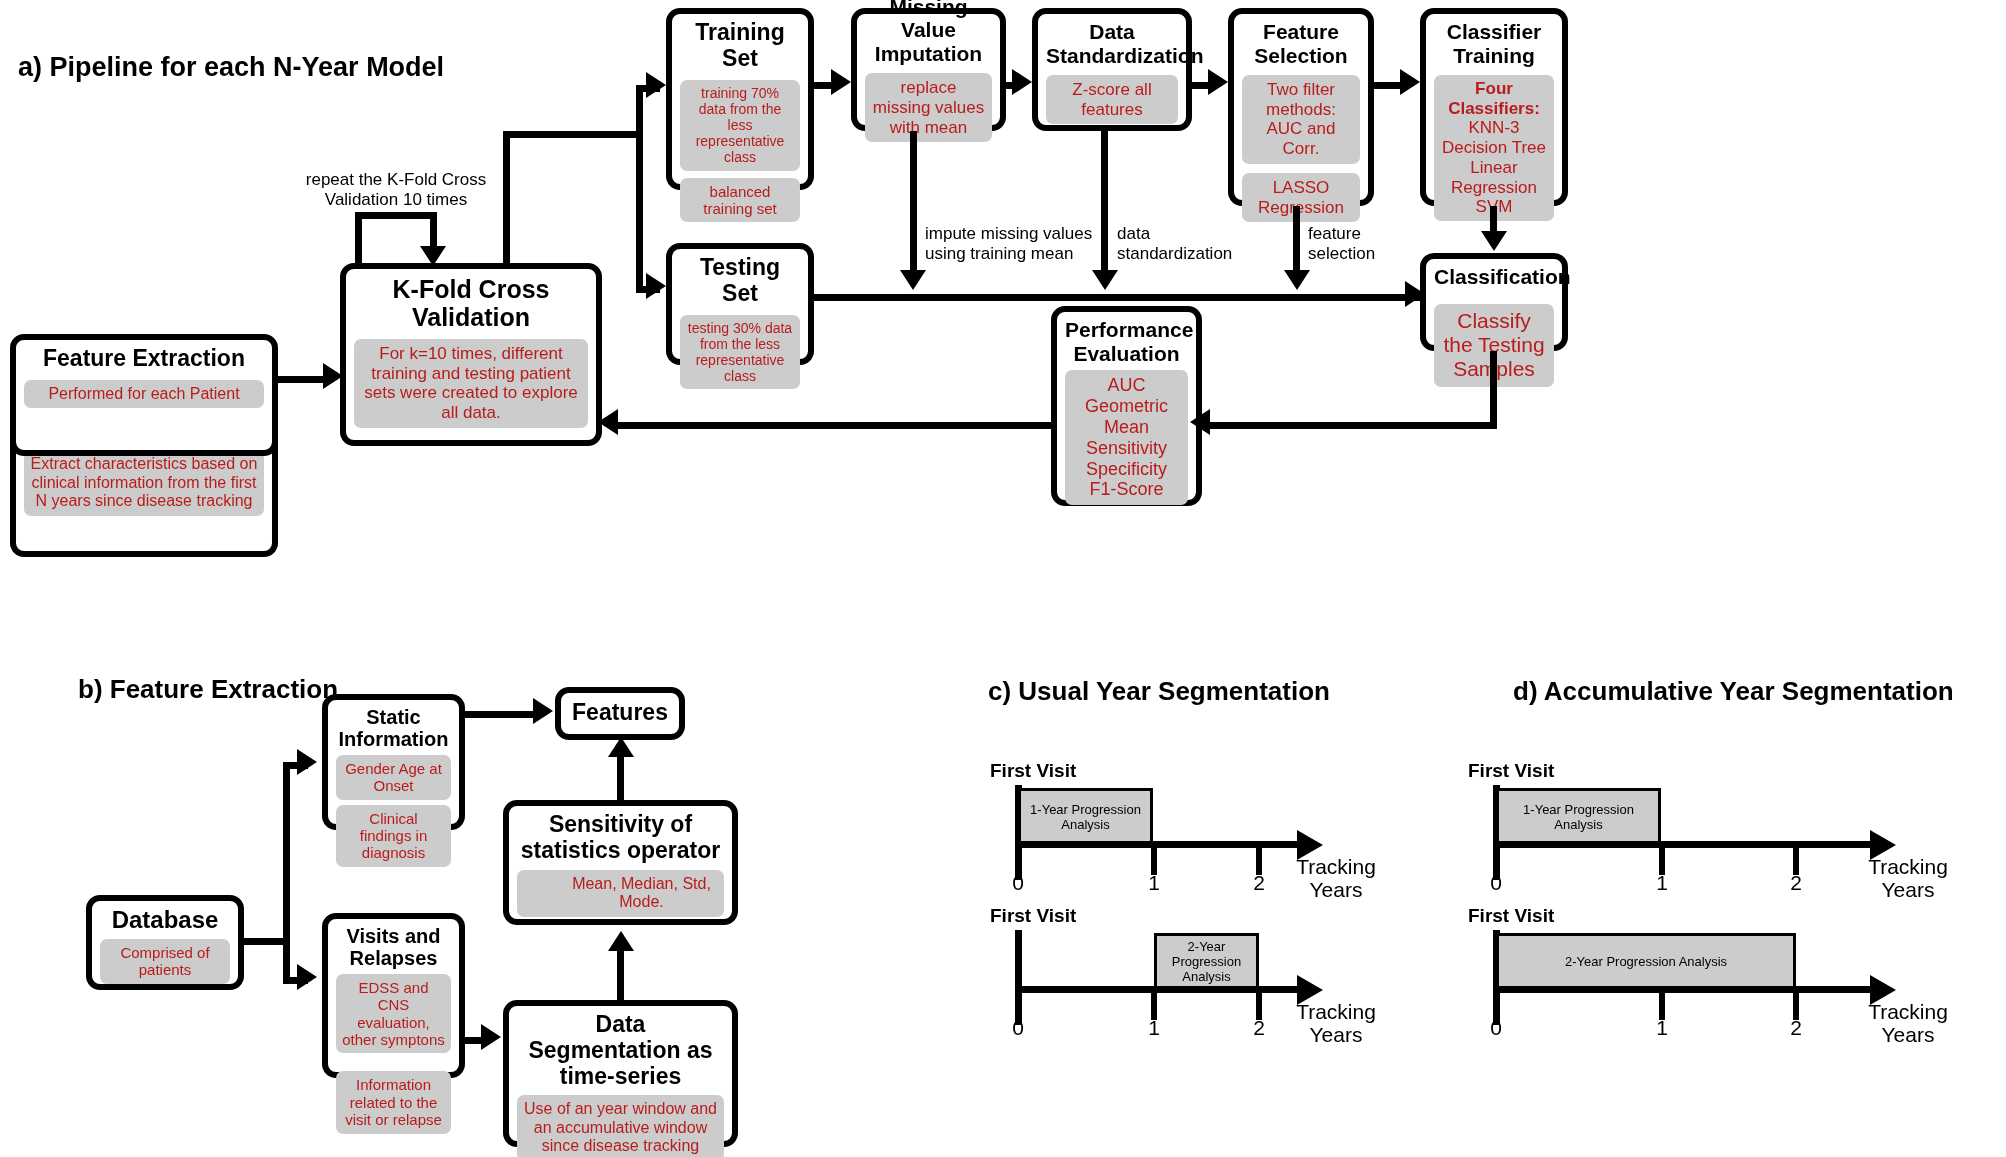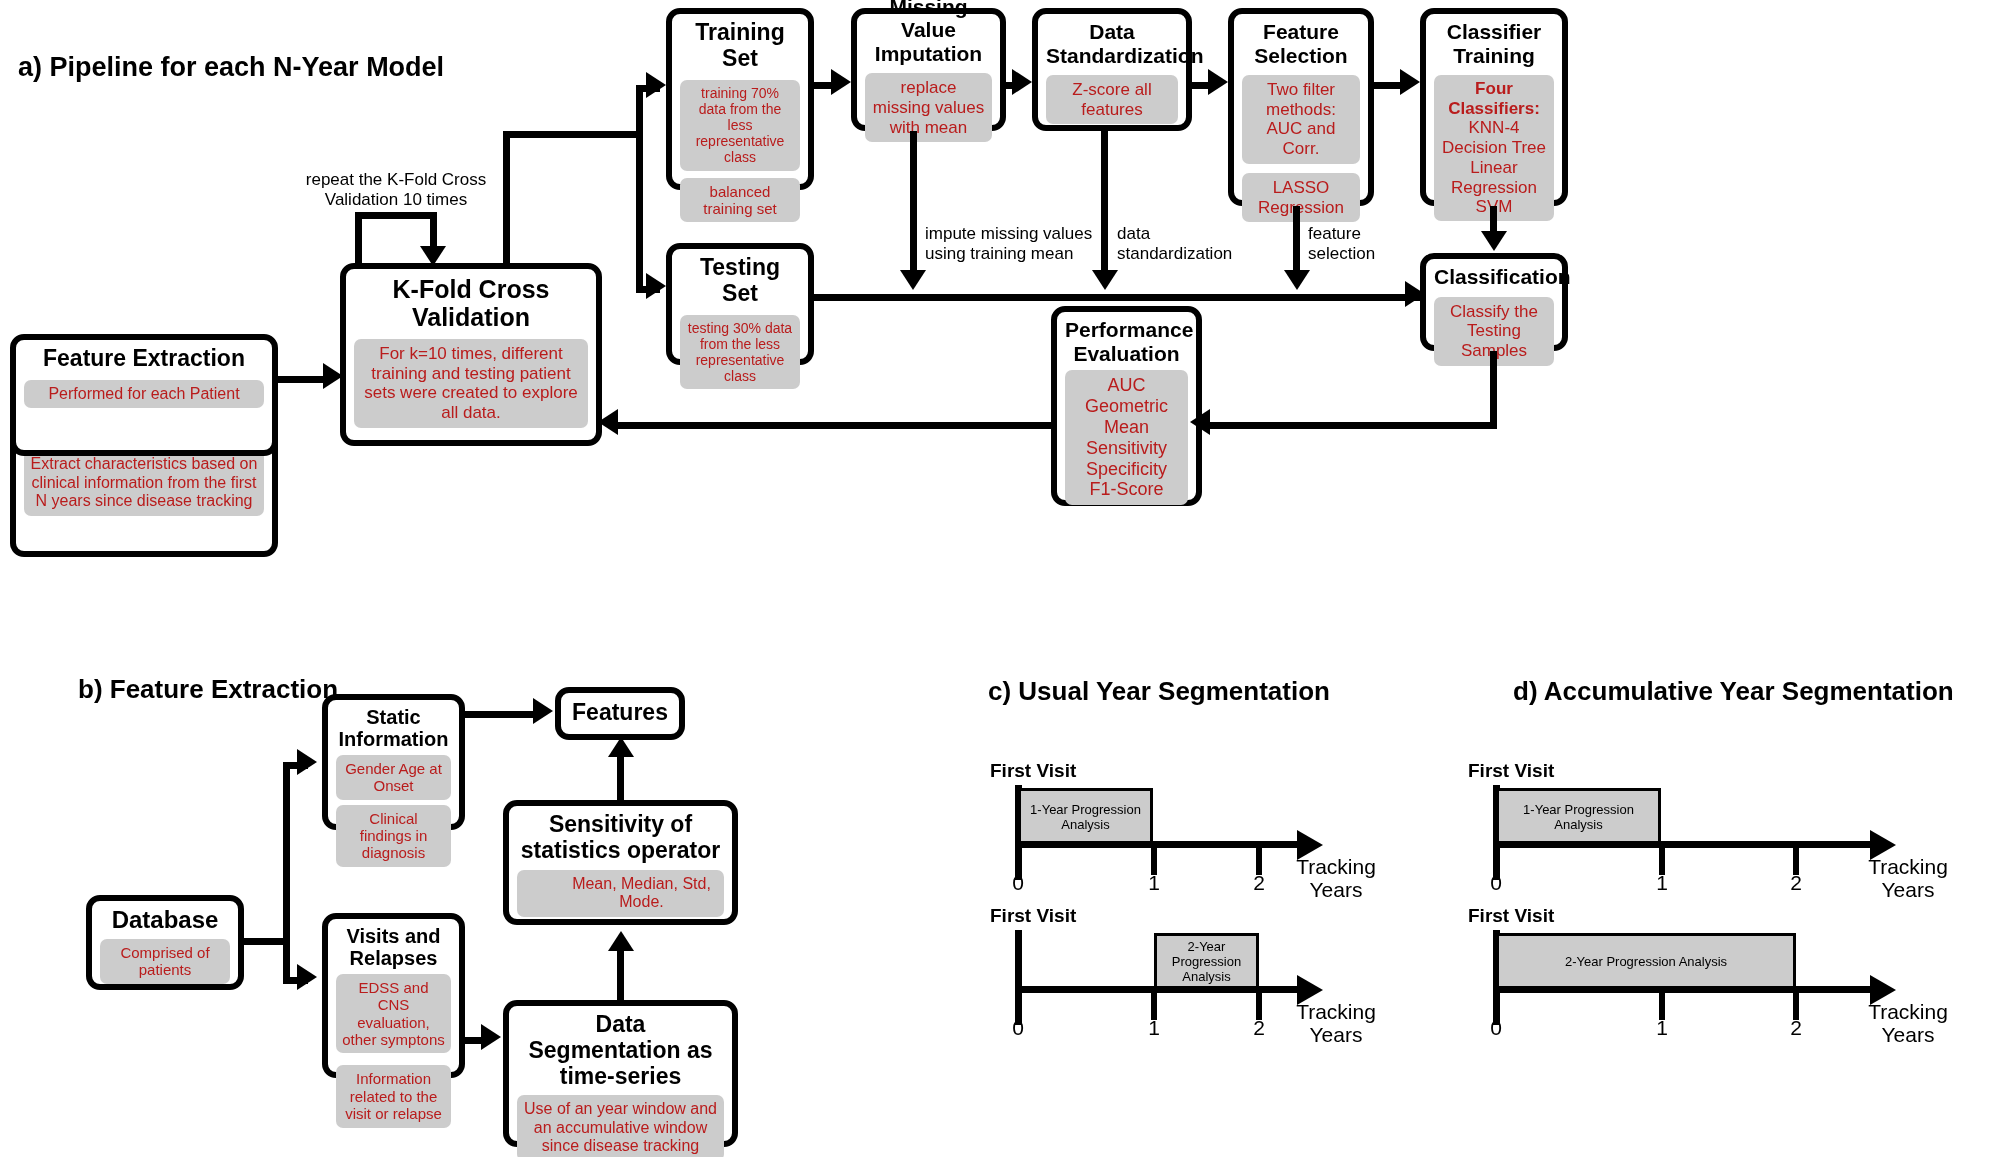--- a/index.html
+++ b/index.html
@@ -154,30 +154,30 @@
   <div class="box" style="left:1228px; top:8px; width:146px; height:198px;">
     <div class="box-title" style="font-size:21px;">Feature Selection</div>
     <div class="chip first" style="font-size:17px;">Two filter methods: AUC and Corr.</div>
     <div class="chip" style="font-size:17px; margin-top:9px;">LASSO Regression</div>
   </div>
 
   <div class="box" style="left:1420px; top:8px; width:148px; height:198px;">
     <div class="box-title" style="font-size:21px;">Classifier Training</div>
     <div class="chip first" style="font-size:17px; padding:4px 4px;">
       <div style="font-weight:bold;">Four Classifiers:</div>
-      <div>KNN-4</div>
+      <div>KNN-3</div>
       <div>Decision Tree</div>
       <div>Linear Regression</div>
       <div>SVM</div>
     </div>
   </div>
 
   <div class="box" style="left:1420px; top:253px; width:148px; height:98px;">
     <div class="box-title" style="font-size:21px;">Classification</div>
-    <div class="chip first" style="font-size:17px; margin-top:8px;">Classify the Testing Samples</div>
+    <div class="chip first" style="font-size:21px; margin-top:15px;">Classify the Testing Samples</div>
   </div>
 
   <div class="box" style="left:1051px; top:306px; width:151px; height:200px;">
     <div class="box-title" style="font-size:21px;">Performance Evaluation</div>
     <div class="chip first" style="font-size:18px; margin-top:5px; padding:5px 20px;">
       <div>AUC</div>
       <div>Geometric Mean</div>
       <div>Sensitivity</div>
       <div>Specificity</div>
       <div>F1-Score</div>
@@ -251,21 +251,21 @@
   <div class="box" style="left:322px; top:694px; width:143px; height:136px;">
     <div class="box-title" style="font-size:20px;">Static Information</div>
     <div class="chip first" style="font-size:15px; margin-top:4px;">Gender
 Age at Onset</div>
     <div class="chip" style="font-size:15px; margin-top:5px;">Clinical findings in diagnosis</div>
   </div>
 
   <div class="box" style="left:322px; top:913px; width:143px; height:165px;">
     <div class="box-title" style="font-size:20px;">Visits and Relapses</div>
     <div class="chip first" style="font-size:15px; margin-top:4px;">EDSS and CNS evaluation, other symptons</div>
-    <div class="chip" style="font-size:15px; margin-top:12px;">Information related to the visit or relapse</div>
+    <div class="chip" style="font-size:15px; margin-top:18px;">Information related to the visit or relapse</div>
   </div>
 
   <div class="box" style="left:503px; top:1000px; width:235px; height:147px;">
     <div class="box-title" style="font-size:23px;">Data Segmentation as time-series</div>
     <div class="chip first" style="font-size:16px; margin-top:6px;">Use of an year window and an accumulative window since disease tracking</div>
   </div>
 
   <div class="box" style="left:503px; top:800px; width:235px; height:125px;">
     <div class="box-title" style="font-size:23px;">Sensitivity of statistics operator</div>
     <div class="chip first" style="font-size:16px; margin-top:6px;padding-left:48px;">Mean, Median, Std, Mode.</div>

